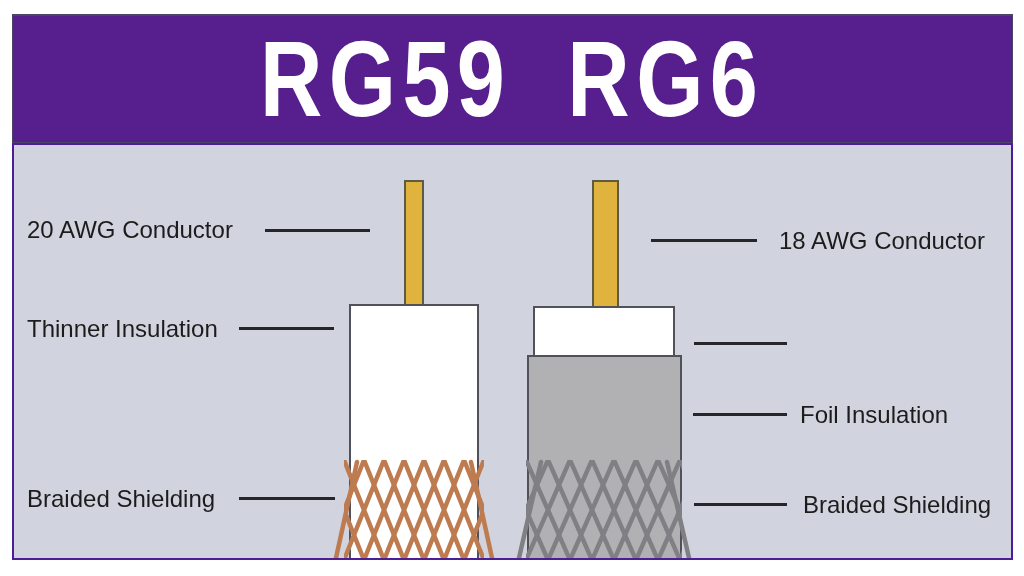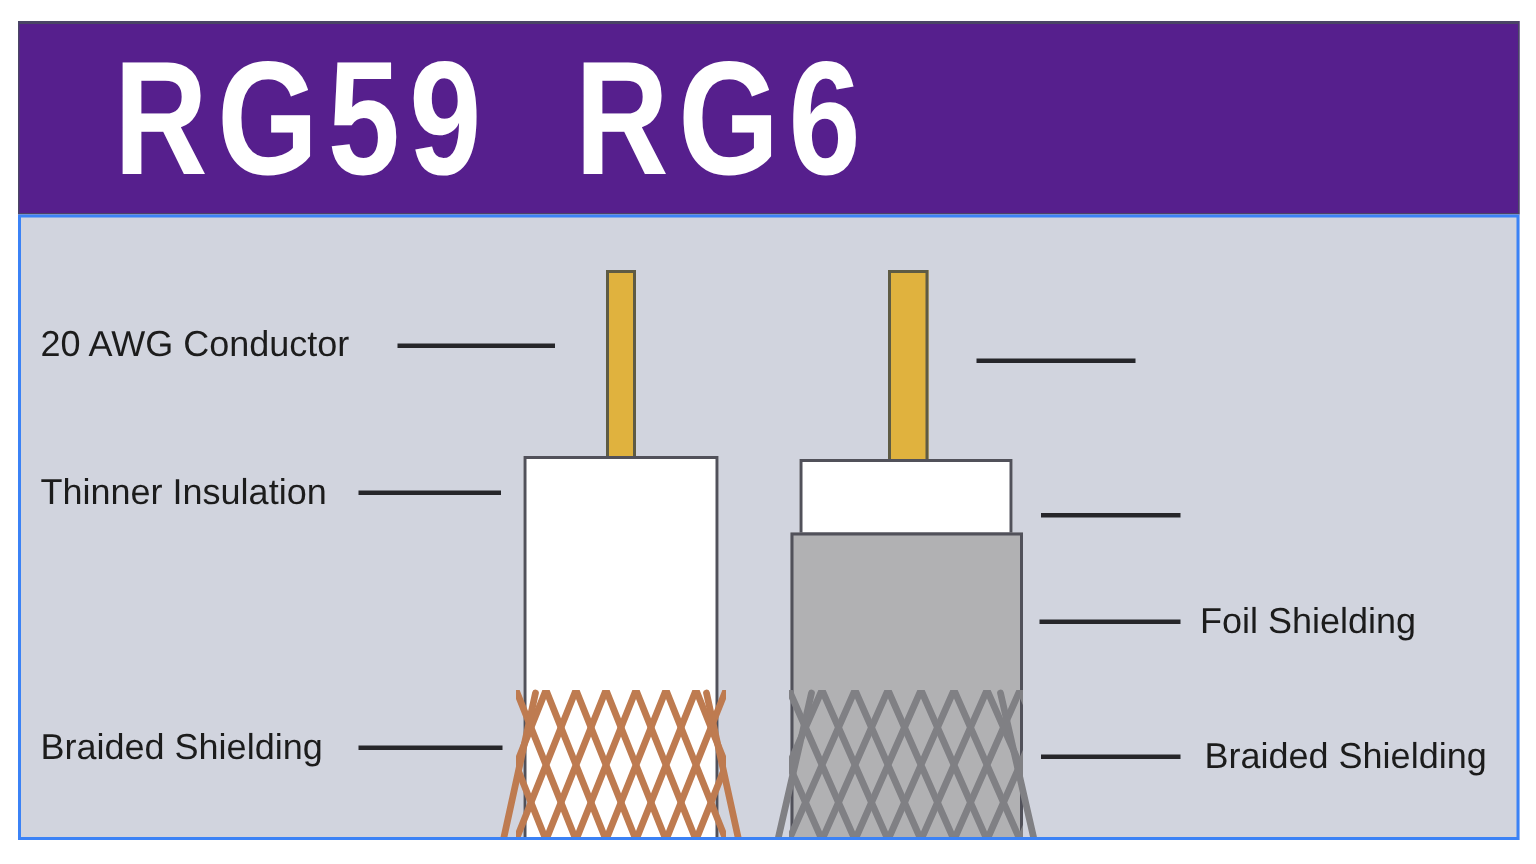--- a/index.html
+++ b/index.html
@@ -15,41 +15,42 @@
   .banner {
     position: absolute;
     left: 12px; top: 14px;
     width: 1001px; height: 129px;
     background: #561F8D;
     border: 1px solid #4A4566;
     border-top-width: 2px;
     box-sizing: border-box;
     display: flex;
     align-items: center;
+    justify-content: center;
   }
   .banner h1 {
     margin: 0;
     color: #ffffff;
     font-weight: 700;
     font-size: 108px;
     letter-spacing: 8px;
     line-height: 1;
     white-space: nowrap;
     transform: scaleX(0.8);
     transform-origin: center center;
   }
   .banner h1 .t2 { margin-left: 70px; }
 
   
   .panel {
     position: absolute;
     left: 12px; top: 143px;
     width: 1001px; height: 417px;
     background: #D1D4DE;
-    border: 2px solid #3b82f6;
+    border: 2px solid #4c1d95;
     box-sizing: border-box;
     overflow: hidden;
   }
   .panel > * { position: absolute; }
 
   
   .part {
     box-sizing: border-box;
     border: 2px solid #51515A;
   }
@@ -139,22 +140,23 @@
   <span class="lbl lbl-awg-l">20 AWG Conductor</span>
   <div class="line line-awg-l"></div>
 
   <span class="lbl lbl-ins-l">Thinner Insulation</span>
   <div class="line line-ins-l"></div>
 
   <span class="lbl lbl-braid-l">Braided Shielding</span>
   <div class="line line-braid-l"></div>
 
   <div class="line line-awg-r"></div>
+  <span class="lbl lbl-awg-r">18 AWG Conductor</span>
 
   <div class="line line-ins-r"></div>
 
   <div class="line line-foil-r"></div>
-  <span class="lbl lbl-foil-r">Foil Shielding</span>
+  <span class="lbl lbl-foil-r">Foil Insulation</span>
 
   <div class="line line-braid-r"></div>
   <span class="lbl lbl-braid-r">Braided Shielding</span>
 
 </div>
 
 </body></html>

